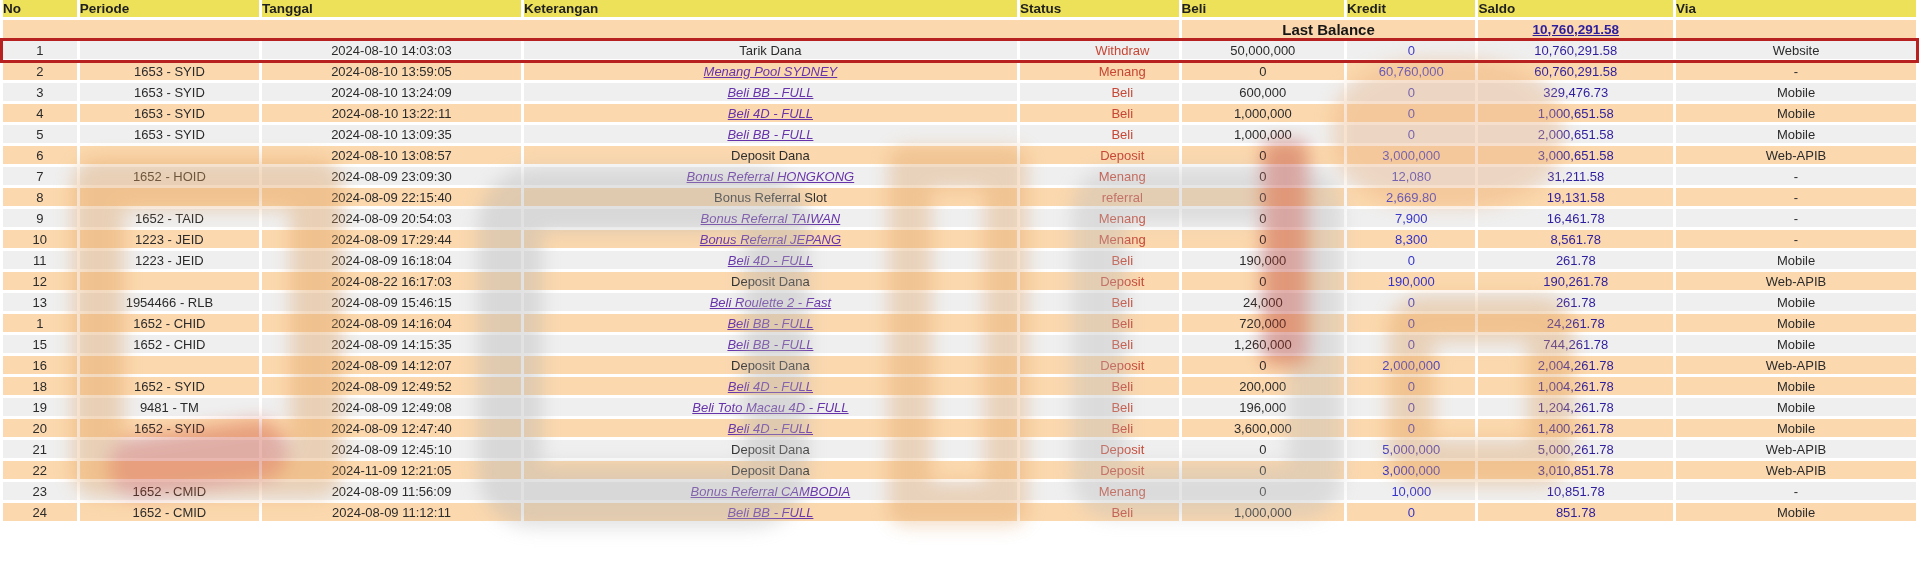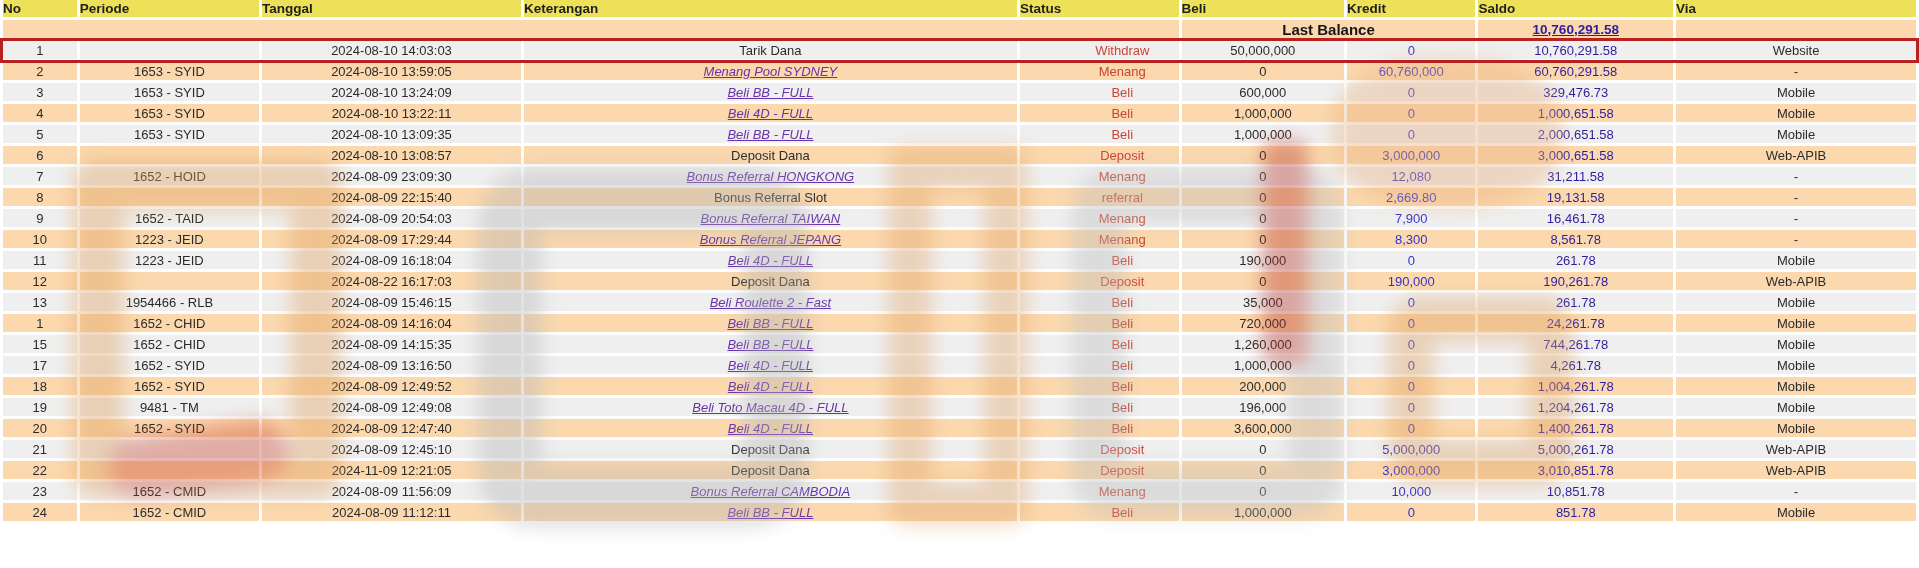--- a/index.html
+++ b/index.html
@@ -218,21 +218,21 @@
           <td class="kredit">190,000</td>
           <td class="saldo">190,261.78</td>
           <td class="via">Web-APIB</td>
         </tr>
         <tr class="gray">
           <td class="no">13</td>
           <td class="periode">1954466 - RLB</td>
           <td class="tanggal">2024-08-09 15:46:15</td>
           <td class="keterangan"><a class="ket-link">Beli Roulette 2 - Fast</a></td>
           <td class="status">Beli</td>
-          <td class="debet">35,000</td>
+          <td class="debet">24,000</td>
           <td class="kredit">0</td>
           <td class="saldo">261.78</td>
           <td class="via">Mobile</td>
         </tr>
         <tr class="peach">
           <td class="no">1</td>
           <td class="periode">1652 - CHID</td>
           <td class="tanggal">2024-08-09 14:16:04</td>
           <td class="keterangan"><a class="ket-link">Beli BB - FULL</a></td>
           <td class="status">Beli</td>
@@ -245,30 +245,30 @@
           <td class="no">15</td>
           <td class="periode">1652 - CHID</td>
           <td class="tanggal">2024-08-09 14:15:35</td>
           <td class="keterangan"><a class="ket-link">Beli BB - FULL</a></td>
           <td class="status">Beli</td>
           <td class="debet">1,260,000</td>
           <td class="kredit">0</td>
           <td class="saldo">744,261.78</td>
           <td class="via">Mobile</td>
         </tr>
-        <tr class="gray">
-          <td class="no">17</td>
-          <td class="periode">1652 - SYID</td>
-          <td class="tanggal">2024-08-09 13:16:50</td>
-          <td class="keterangan"><a class="ket-link">Beli 4D - FULL</a></td>
-          <td class="status">Beli</td>
-          <td class="debet">1,000,000</td>
-          <td class="kredit">0</td>
-          <td class="saldo">4,261.78</td>
-          <td class="via">Mobile</td>
+        <tr class="peach">
+          <td class="no">16</td>
+          <td class="periode"></td>
+          <td class="tanggal">2024-08-09 14:12:07</td>
+          <td class="keterangan">Deposit Dana</td>
+          <td class="status">Deposit</td>
+          <td class="debet">0</td>
+          <td class="kredit">2,000,000</td>
+          <td class="saldo">2,004,261.78</td>
+          <td class="via">Web-APIB</td>
         </tr>
         <tr class="peach">
           <td class="no">18</td>
           <td class="periode">1652 - SYID</td>
           <td class="tanggal">2024-08-09 12:49:52</td>
           <td class="keterangan"><a class="ket-link">Beli 4D - FULL</a></td>
           <td class="status">Beli</td>
           <td class="debet">200,000</td>
           <td class="kredit">0</td>
           <td class="saldo">1,004,261.78</td>

